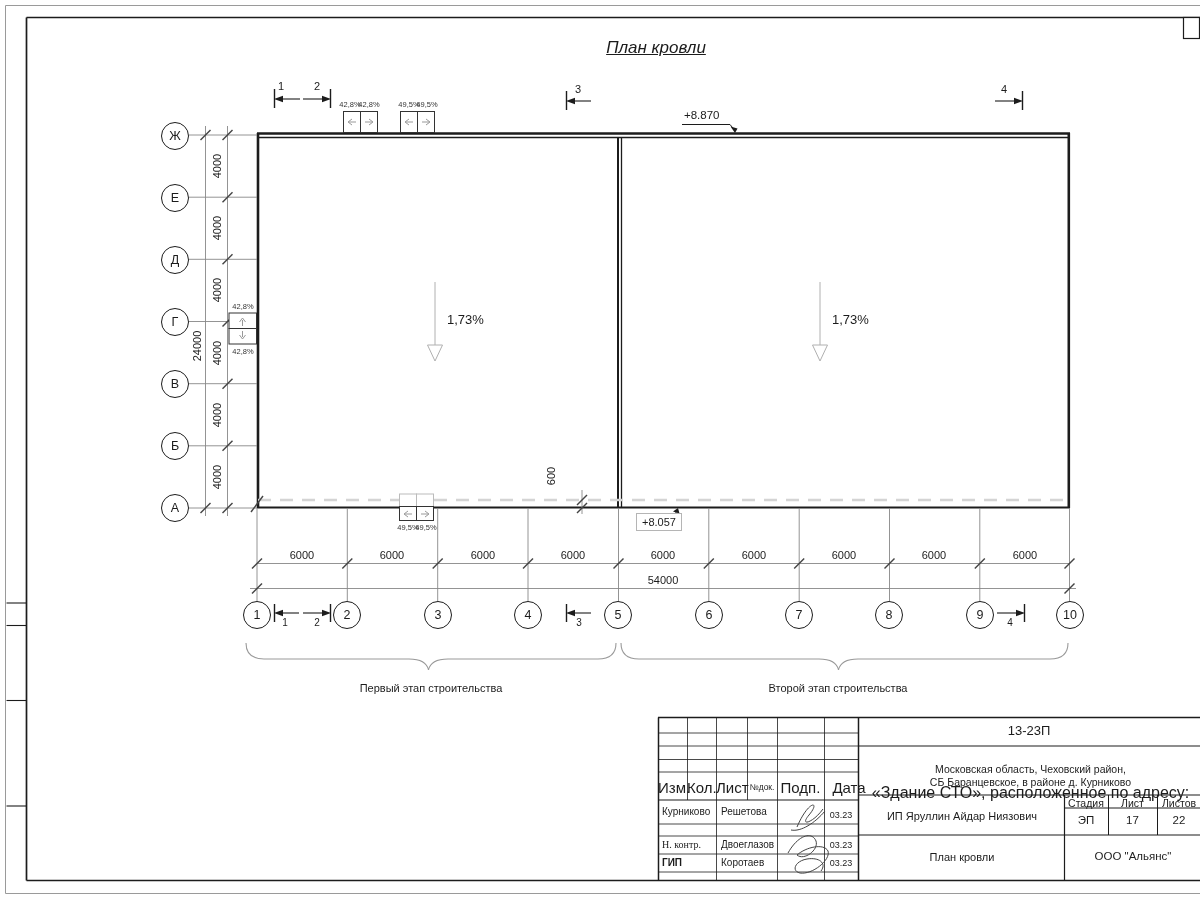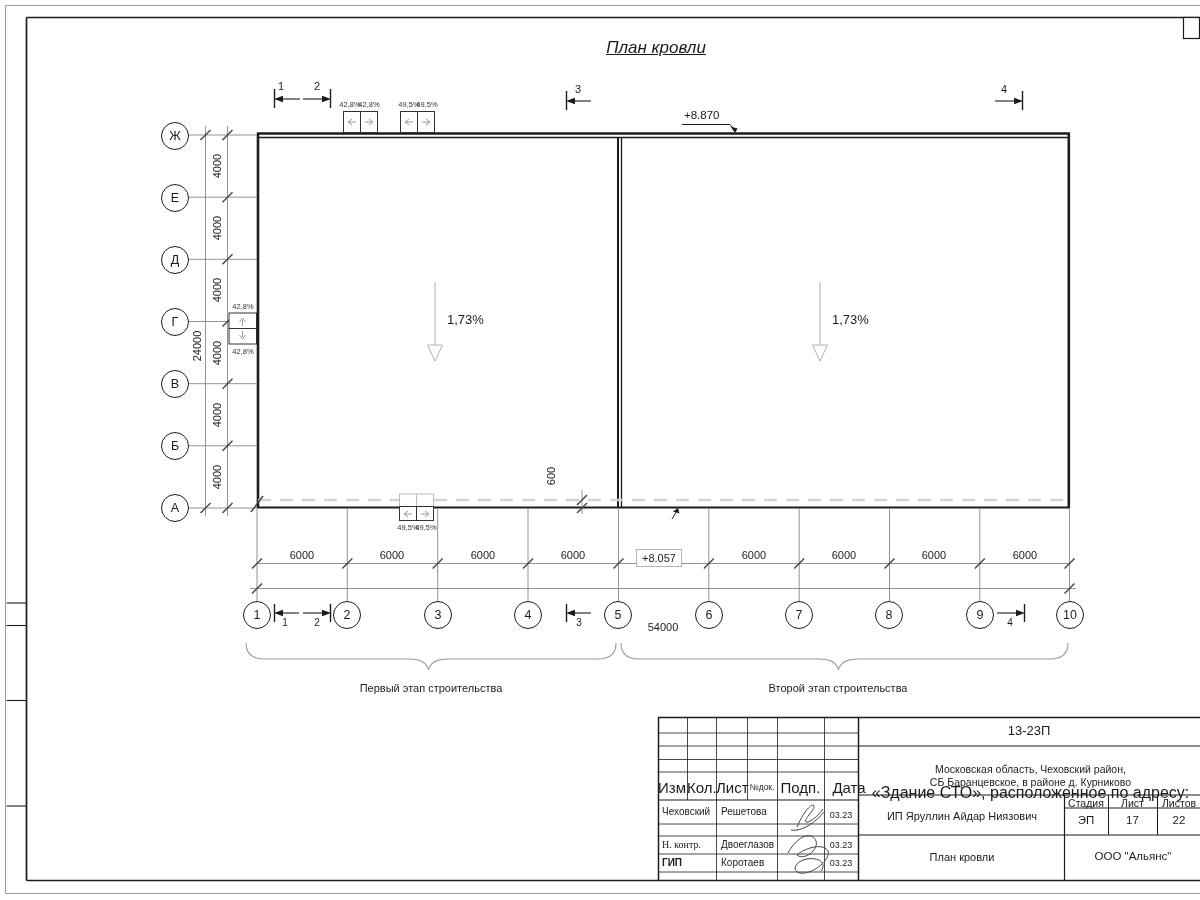--- a/index.html
+++ b/index.html
@@ -299,21 +299,21 @@
 
 <div class="t dim c" style="left:272px;top:549px;width:60px;">6000</div>
 <div class="t dim c" style="left:362px;top:549px;width:60px;">6000</div>
 <div class="t dim c" style="left:453px;top:549px;width:60px;">6000</div>
 <div class="t dim c" style="left:543px;top:549px;width:60px;">6000</div>
 <div class="t dim c" style="left:633px;top:549px;width:60px;">6000</div>
 <div class="t dim c" style="left:724px;top:549px;width:60px;">6000</div>
 <div class="t dim c" style="left:814px;top:549px;width:60px;">6000</div>
 <div class="t dim c" style="left:904px;top:549px;width:60px;">6000</div>
 <div class="t dim c" style="left:995px;top:549px;width:60px;">6000</div>
-<div class="t dim c" style="left:633px;top:574px;width:60px;margin-top:47px;">54000</div>
+<div class="t dim c" style="left:633px;top:574px;width:60px;">54000</div>
 <div class="t dim c rot" style="left:531px;top:470px;width:40px;">600</div>
 
 <div class="t c" style="left:275px;top:80px;width:12px;font-size:11px;">1</div>
 <div class="t c" style="left:311px;top:80px;width:12px;font-size:11px;">2</div>
 <div class="t c" style="left:572px;top:83px;width:12px;font-size:11px;">3</div>
 <div class="t c" style="left:998px;top:83px;width:12px;font-size:11px;">4</div>
 <div class="t c" style="left:279px;top:617px;width:12px;font-size:10px;">1</div>
 <div class="t c" style="left:311px;top:617px;width:12px;font-size:10px;">2</div>
 <div class="t c" style="left:573px;top:617px;width:12px;font-size:10px;">3</div>
 <div class="t c" style="left:1004px;top:617px;width:12px;font-size:10px;">4</div>
@@ -324,35 +324,35 @@
 <div class="t small c" style="left:412px;top:100px;width:30px;">49,5%</div>
 <div class="t small c" style="left:393px;top:523px;width:30px;">49,5%</div>
 <div class="t small c" style="left:411px;top:523px;width:30px;">49,5%</div>
 <div class="t small c" style="left:228px;top:302px;width:30px;">42,8%</div>
 <div class="t small c" style="left:228px;top:347px;width:30px;">42,8%</div>
 
 <div class="t" style="left:447px;top:312px;font-size:13px;">1,73%</div>
 <div class="t" style="left:832px;top:312px;font-size:13px;">1,73%</div>
 
 <div class="t" style="left:684px;top:109px;font-size:11.5px;">+8.870</div>
-<div class="t elevbox" style="left:636px;top:513px;width:44px;height:16px;margin-top:36px;">
+<div class="t elevbox" style="left:636px;top:513px;width:44px;height:16px;">
       <span>+8.057</span>
     </div>
 
 <div class="t c" style="left:331px;top:682px;width:200px;font-size:11px;">Первый этап строительства</div>
 <div class="t c" style="left:738px;top:682px;width:200px;font-size:11px;">Второй этап строительства</div>
 
 <div class="t tb c" style="left:658px;top:779px;width:29px;">Изм.</div>
 <div class="t tb c" style="left:687px;top:779px;width:29px;">Кол.</div>
 <div class="t tb c" style="left:716px;top:779px;width:31px;">Лист</div>
 <div class="t c" style="left:747px;top:782px;width:30px;font-size:8.5px;">№док.</div>
 <div class="t tb c" style="left:777px;top:779px;width:47px;">Подп.</div>
 <div class="t tb c" style="left:824px;top:779px;width:34px;padding-left:8px;">Дата</div>
 
-<div class="t" style="left:662px;top:806px;font-size:10px;">Чеховский</div>
+<div class="t" style="left:662px;top:806px;font-size:10px;">Курниково</div>
 <div class="t" style="left:721px;top:806px;font-size:10px;">Решетова</div>
 <div class="t c" style="left:824px;top:810px;width:34px;font-size:9px;">03.23</div>
 <div class="t" style="left:662px;top:839px;font-size:10px;font-family:Liberation Serif, serif;">Н. контр.</div>
 <div class="t" style="left:721px;top:839px;font-size:10px;">Двоеглазов</div>
 <div class="t c" style="left:824px;top:840px;width:34px;font-size:9px;">03.23</div>
 <div class="t" style="left:662px;top:857px;font-size:10px;font-weight:bold;">ГИП</div>
 <div class="t" style="left:721px;top:857px;font-size:10px;">Коротаев</div>
 <div class="t c" style="left:824px;top:858px;width:34px;font-size:9px;">03.23</div>
 
 <div class="t c" style="left:858px;top:723px;width:342px;font-size:13px;">13-23П</div>

